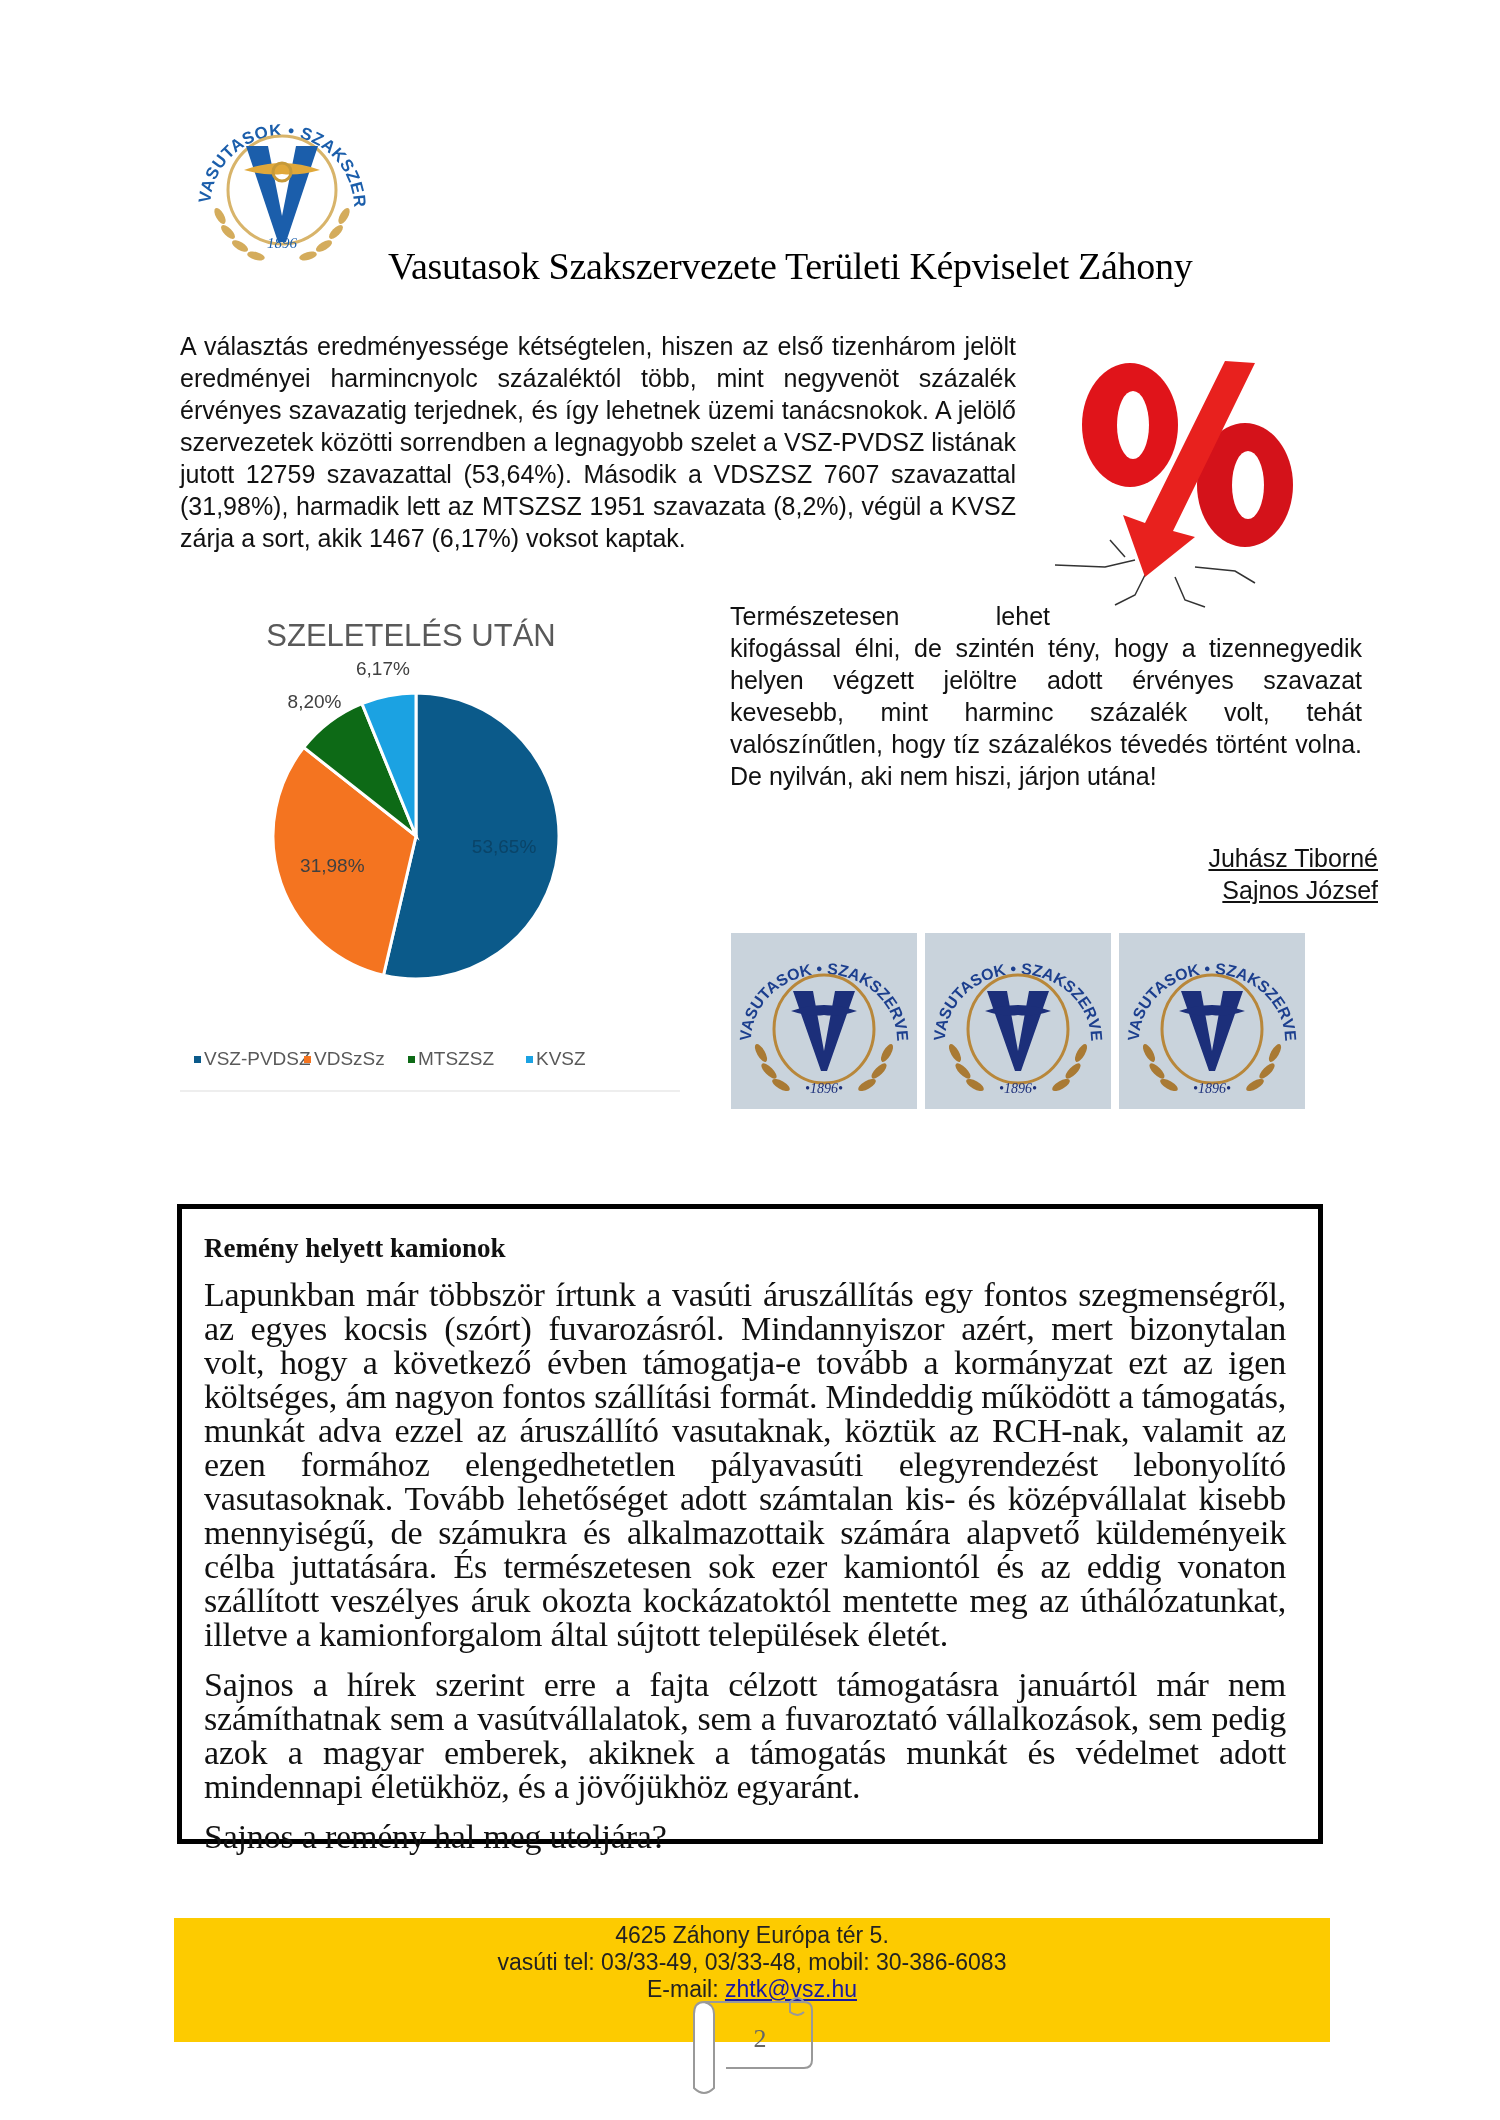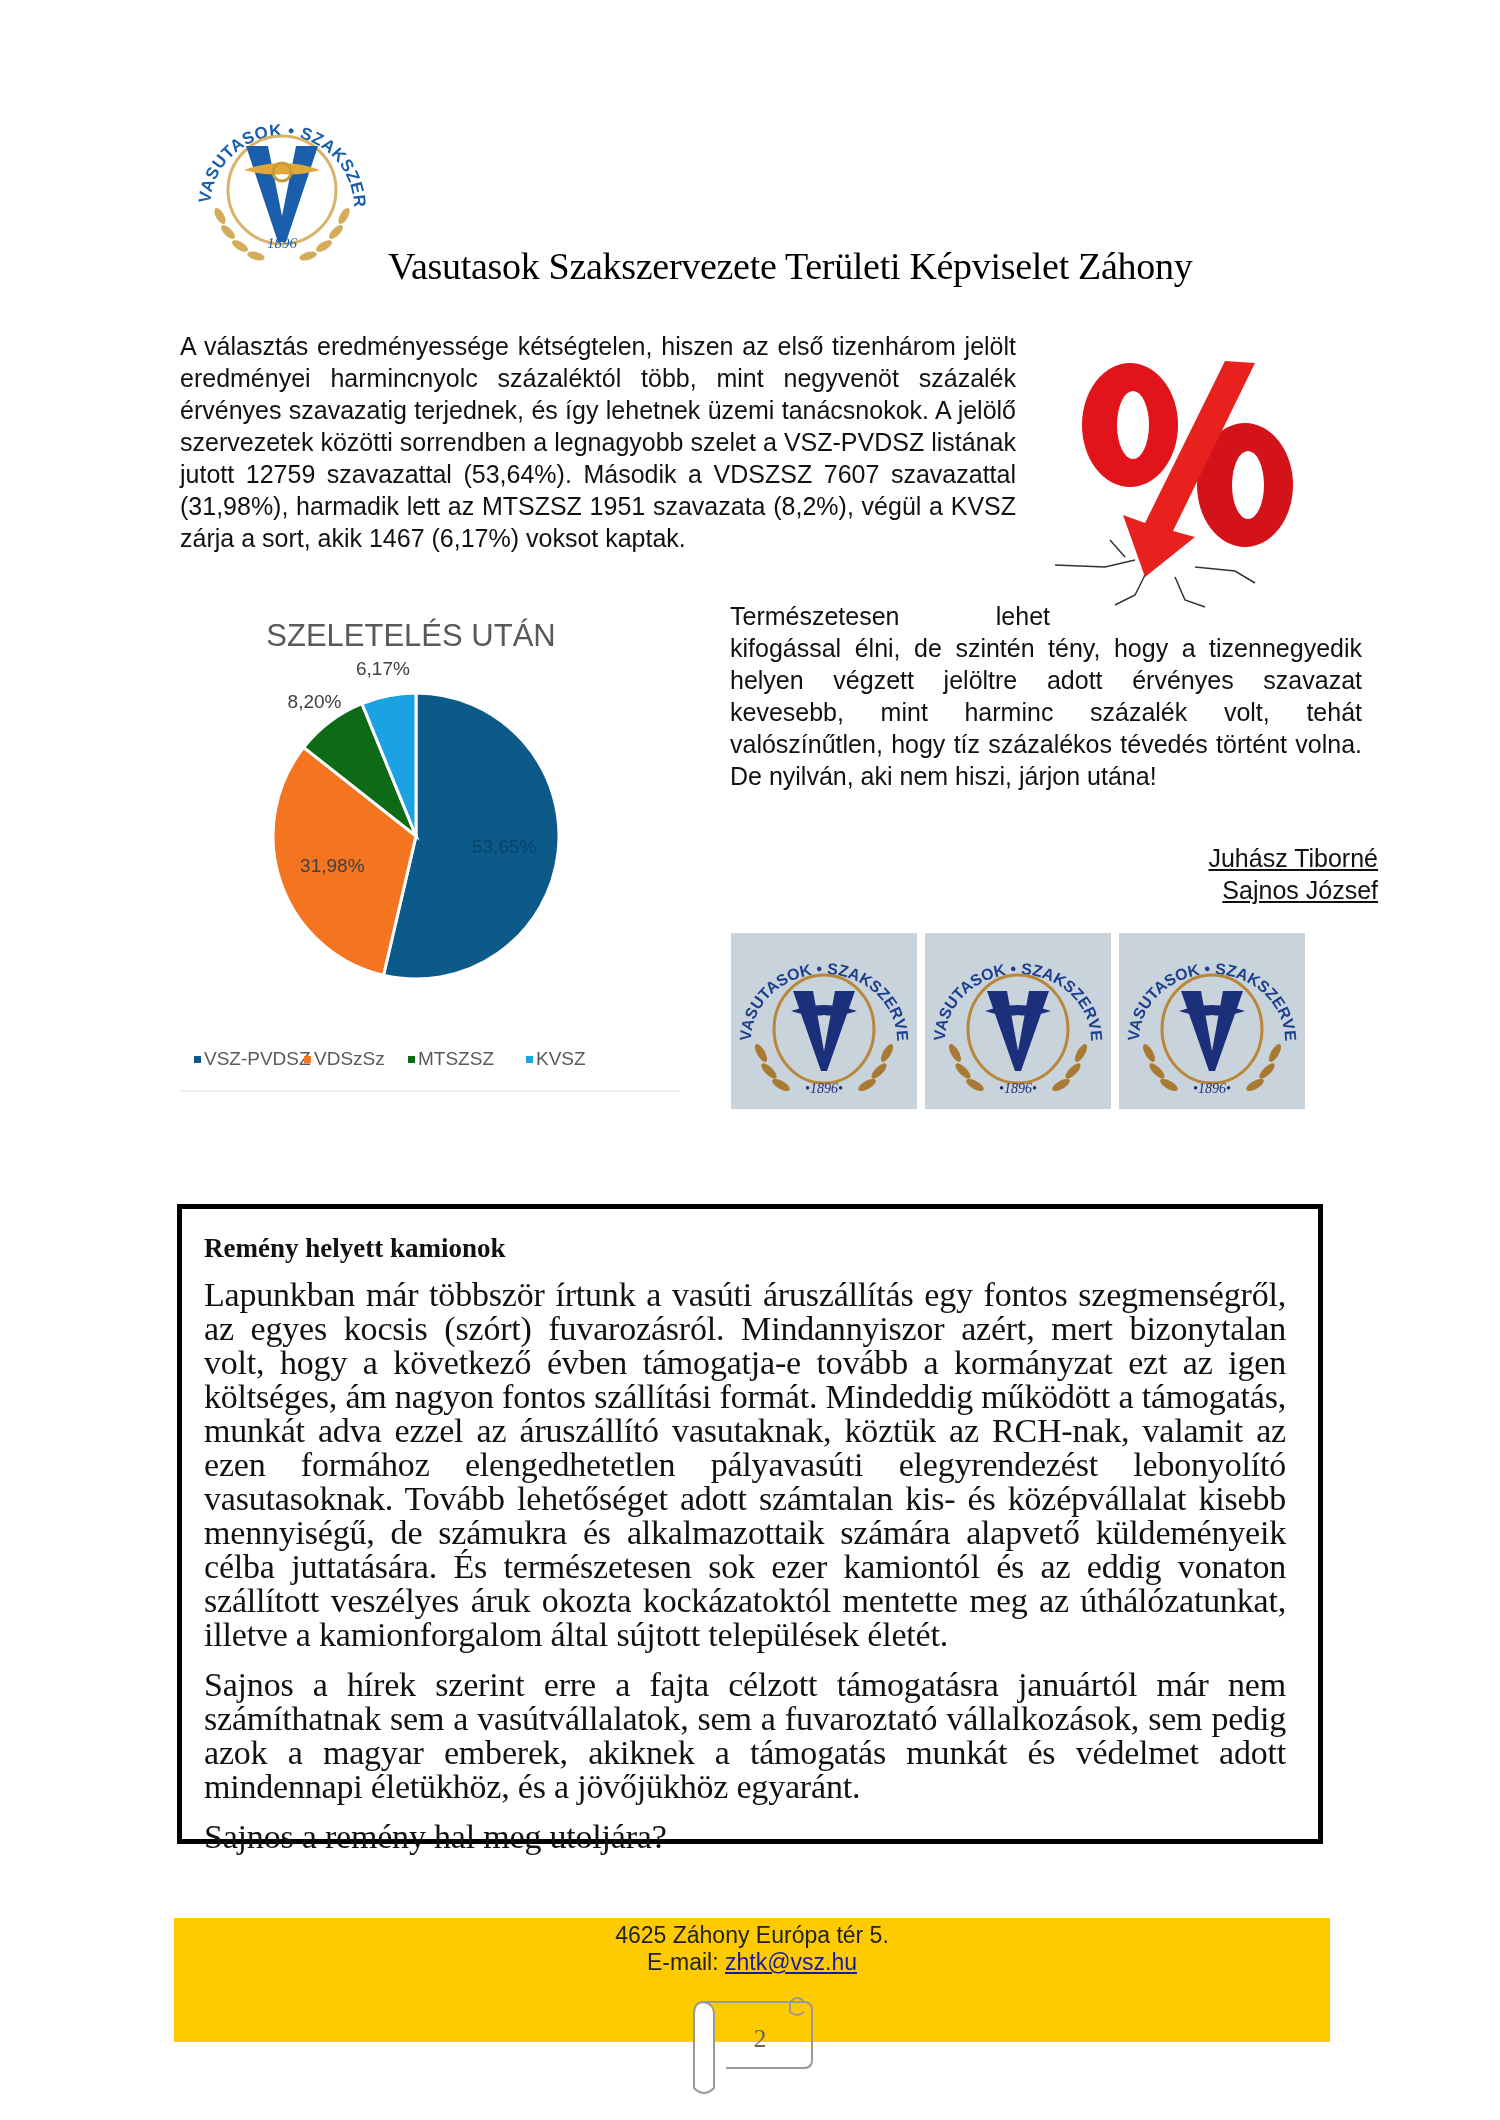--- a/index.html
+++ b/index.html
@@ -173,20 +173,21 @@
 
 <div id="article" class="abs">
   <div id="article-title">Remény helyett kamionok</div>
   <p class="art-p">Lapunkban már többször írtunk a vasúti áruszállítás egy fontos szegmenségről, az egyes kocsis (szórt) fuvarozásról. Mindannyiszor azért, mert bizonytalan volt, hogy a következő évben támogatja-e tovább a kormányzat ezt az igen költséges, ám nagyon fontos szállítási formát. Mindeddig működött a támogatás, munkát adva ezzel az áruszállító vasutaknak, köztük az RCH-nak, valamit az ezen formához elengedhetetlen pályavasúti elegyrendezést lebonyolító vasutasoknak. Tovább lehetőséget adott számtalan kis- és középvállalat kisebb mennyiségű, de számukra és alkalmazottaik számára alapvető küldeményeik célba juttatására. És természetesen sok ezer kamiontól és az eddig vonaton szállított veszélyes áruk okozta kockázatoktól mentette meg az úthálózatunkat, illetve a kamionforgalom által sújtott települések életét.</p>
   <p class="art-p">Sajnos a hírek szerint erre a fajta célzott támogatásra januártól már nem számíthatnak sem a vasútvállalatok, sem a fuvaroztató vállalkozások, sem pedig azok a magyar emberek, akiknek a támogatás munkát és védelmet adott mindennapi életükhöz, és a jövőjükhöz egyaránt.</p>
   <p class="art-p">Sajnos a remény hal meg utoljára?</p>
 </div>
 
 <div id="footer" class="abs">
   <div>4625 Záhony Európa tér 5.</div>
+  <div>vasúti tel: 03/33-49, 03/33-48, mobil: 30-386-6083</div>
   <div>
     <span>E-mail: </span><a title="zhtk@vsz.hu">zhtk@vsz.hu</a>
   </div>
 </div>
 <svg id="page-scroll" class="abs" viewBox="0 0 140 110">
   <path d="M 18 12 L 118 12 Q 126 12 126 20 L 126 70 Q 126 78 118 78 L 40 78" fill="none" stroke="#999" stroke-width="2"></path>
   <path d="M 18 12 Q 8 12 8 24 L 8 98 Q 18 108 28 98 L 28 24 Q 28 14 18 12" fill="#ffffff" stroke="#999" stroke-width="2"></path>
   <path d="M 118 12 Q 112 4 104 12 L 104 22 Q 112 28 118 22" fill="none" stroke="#999" stroke-width="2"></path>
 </svg>
 <div id="page-number" class="abs">2</div>

